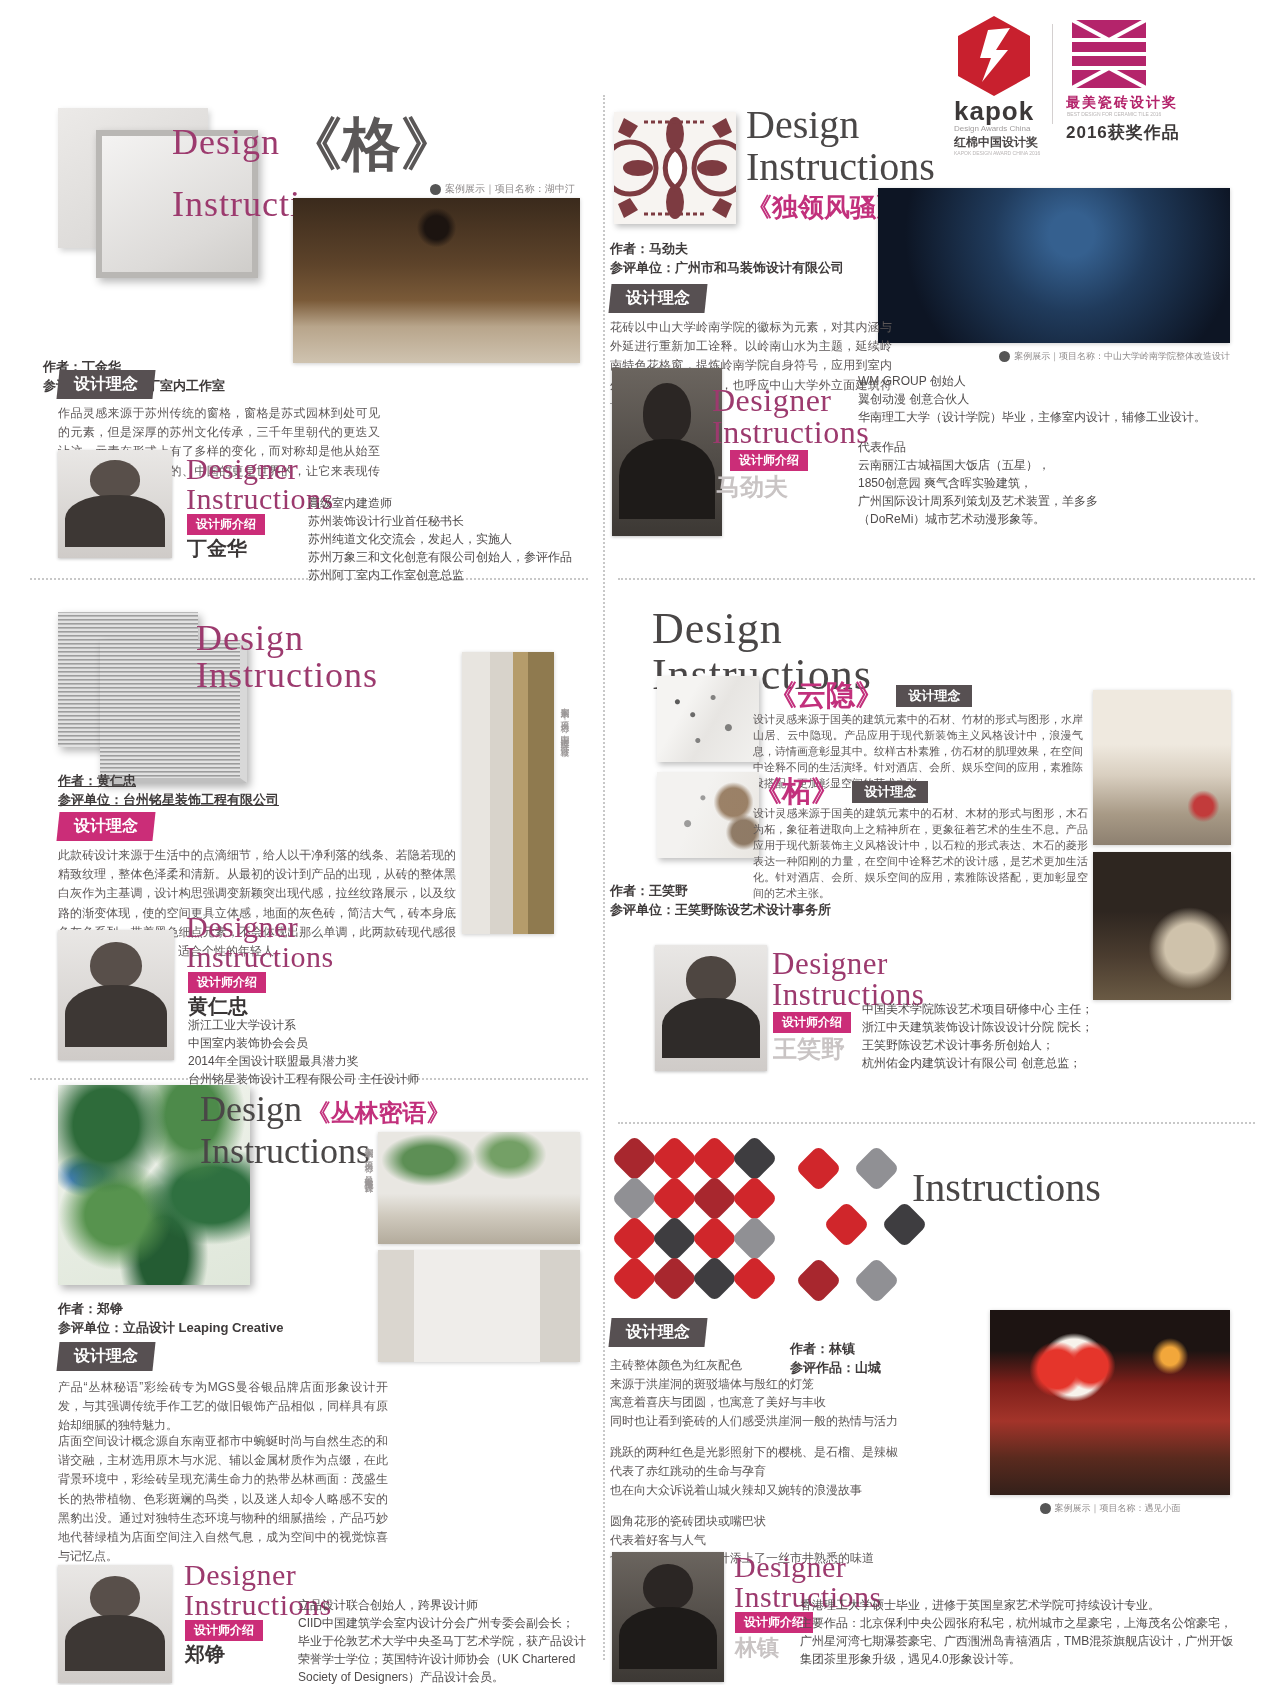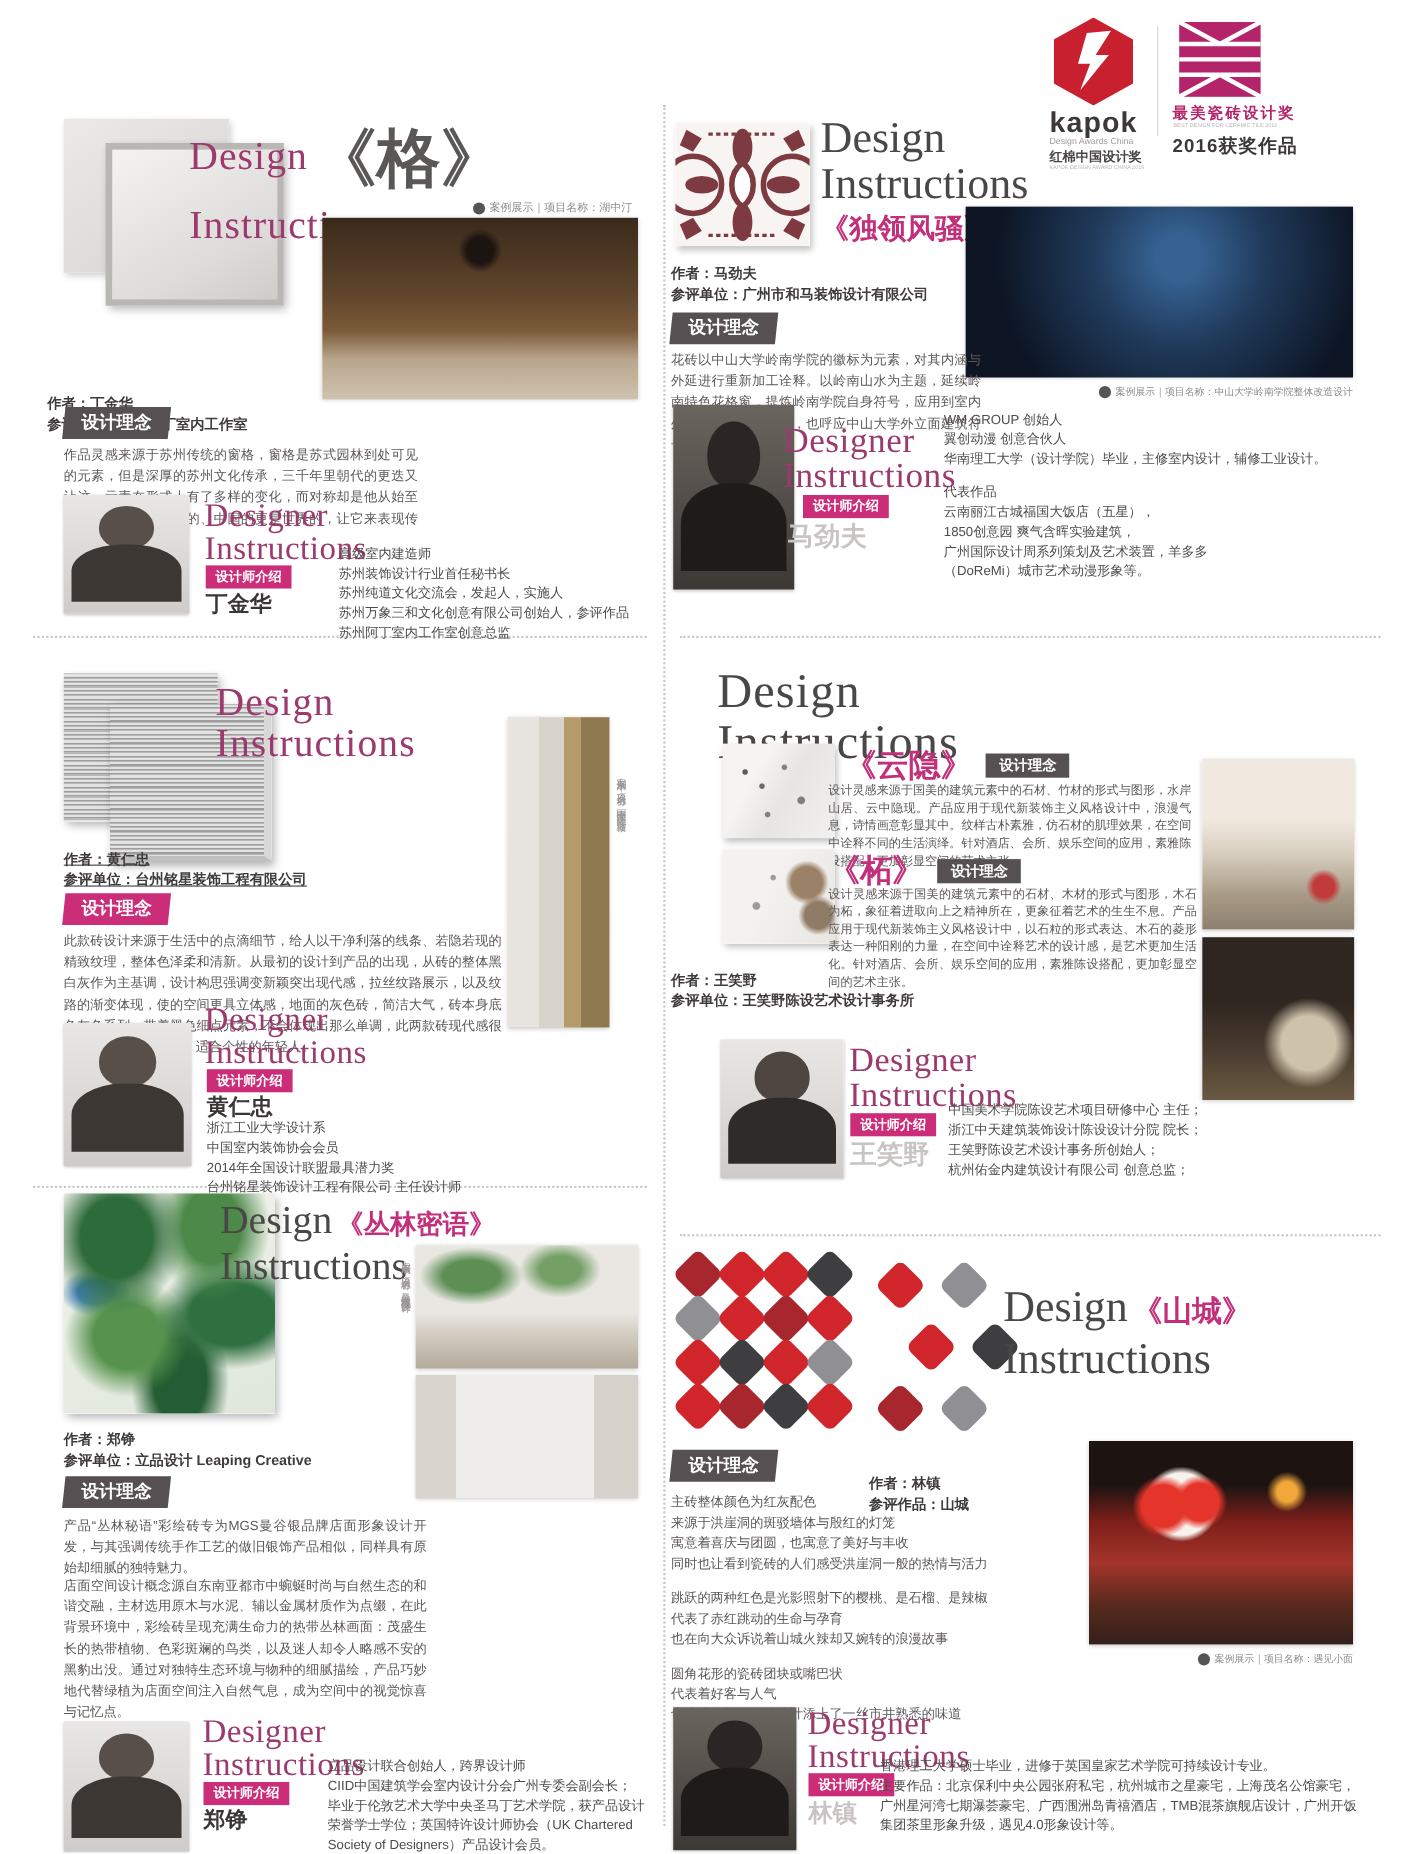--- a/index.html
+++ b/index.html
@@ -362,24 +362,20 @@
       <span class="dia r" style="left:128px;top:124px;"></span>
 
       <span class="dia r" style="left:192px;top:14px;"></span>
       <span class="dia g" style="left:250px;top:14px;"></span>
       <span class="dia r" style="left:220px;top:70px;"></span>
       <span class="dia dk" style="left:278px;top:70px;"></span>
       <span class="dia dr" style="left:192px;top:126px;"></span>
       <span class="dia g" style="left:250px;top:126px;"></span>
     </div>
     <div class="abs" style="left:912px;top:1164px;width:330px;">
-      <div>
-        <span class="serif h-dark" style="font-size:40px;">Design</span>
-        <span class="zh-mag" style="font-size:27px;">《山城》</span>
-      </div>
       <div class="serif h-dark" style="font-size:40px;">Instructions</div>
     </div>
     <div class="abs" style="left:610px;top:1318px;"><span class="badge-dark"><span>设计理念</span></span></div>
     <div class="abs author" style="left:790px;top:1340px;">
       <div>作者：林镇</div>
       <div>参评作品：山城</div>
     </div>
     <div class="abs" style="left:610px;top:1356px;width:372px;">
       <div class="stanza">
         <div class="stanza-line">主砖整体颜色为红灰配色</div>
@@ -392,21 +388,21 @@
         <div class="stanza-line">代表了赤红跳动的生命与孕育</div>
         <div class="stanza-line">也在向大众诉说着山城火辣却又婉转的浪漫故事</div>
       </div>
       <div class="stanza">
         <div class="stanza-line">圆角花形的瓷砖团块或嘴巴状</div>
         <div class="stanza-line">代表着好客与人气</div>
         <div class="stanza-line">也为现代简约化的设计添上了一丝市井熟悉的味道</div>
       </div>
     </div>
     <div class="photo ph-rest" style="left:990px;top:1310px;width:240px;height:185px;"></div>
-    <div class="abs caption" style="left:990px;top:1502px;width:240px;text-align:right;">
+    <div class="abs caption" style="left:990px;top:1502px;width:240px;text-align:center;">
       <span class="ic"></span><span style="font-size:9px;">案例展示｜项目名称：遇见小面</span>
     </div>
     <div class="portrait dark" style="left:612px;top:1552px;width:112px;height:130px;"></div>
     <div class="abs serif h-mag d-head" style="left:734px;top:1552px;">
       <div>Designer</div>
       <div>Instructions</div>
     </div>
     <div class="abs" style="left:735px;top:1612px;"><span class="badge-mag"><span>设计师介绍</span></span></div>
     <div class="abs d-name-gray" style="left:735px;top:1630px;font-size:22px;">林镇</div>
     <div class="abs" style="left:800px;top:1596px;width:434px;">

